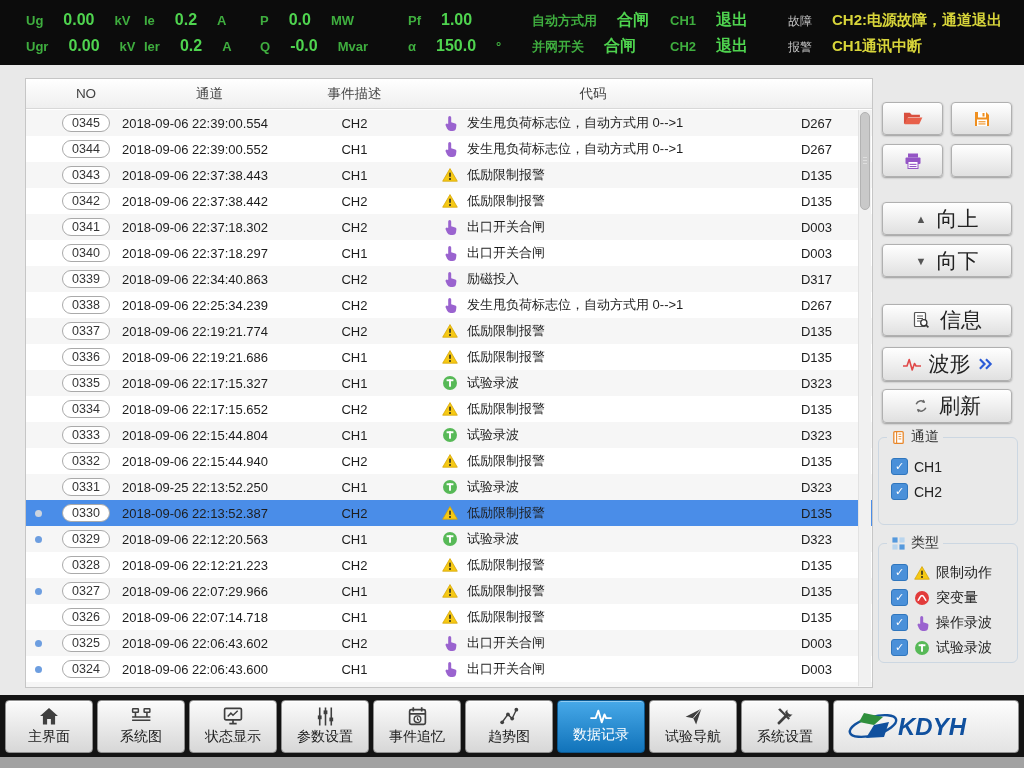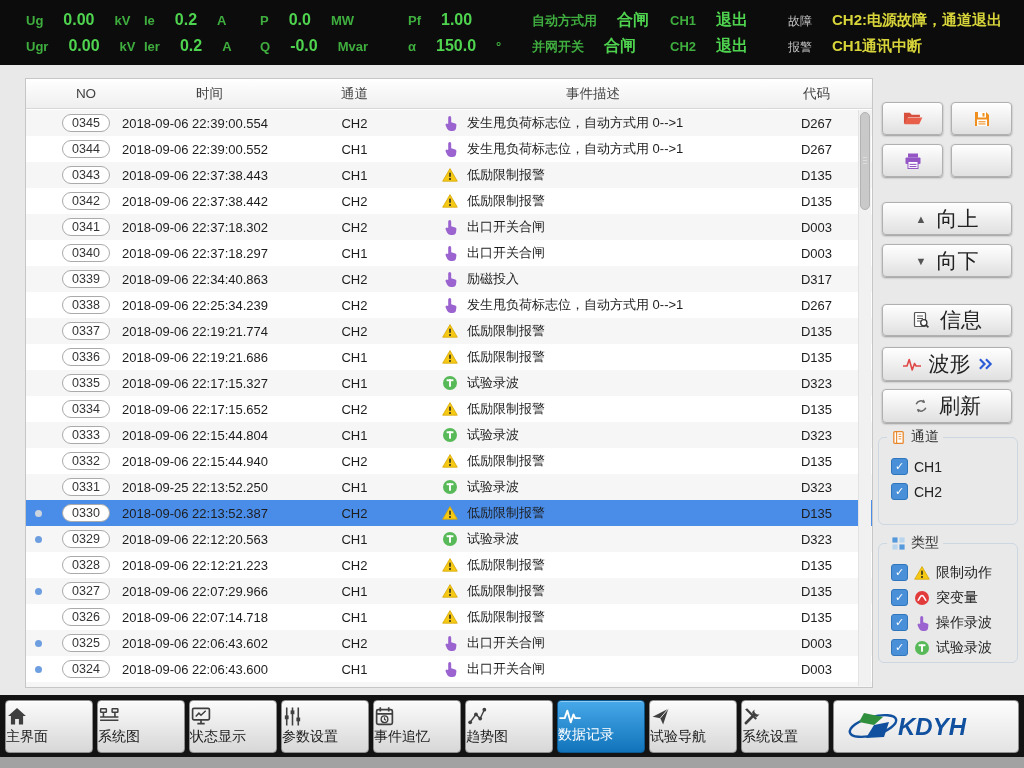--- a/index.html
+++ b/index.html
@@ -82,21 +82,21 @@
   .gbox-items{padding:16px 0 0 12px;}
   .g-item{display:flex;align-items:center;gap:6px;height:25px;font-size:14px;color:#222;cursor:pointer;}
   .cb{width:15px;height:15px;background:#4a90d9;border:1px solid #3076bd;border-radius:3px;
     color:#fff;font-size:11px;line-height:15px;text-align:center;flex:0 0 auto;}
 
   
   #navbar{position:absolute;left:0;top:695px;width:1024px;height:62px;background:#131313;
     display:flex;align-items:center;box-sizing:border-box;padding:0 5px;gap:4px;}
   .nav-btn{width:88px;height:53px;border:1px solid #8f8f8f;border-radius:4px;
     background:linear-gradient(#fbfbfb,#d7d7d7);display:flex;flex-direction:column;
-    justify-content:center;gap:1px;color:#3f3f3f;cursor:pointer;box-sizing:border-box;
+    align-items:center;justify-content:center;gap:1px;color:#3f3f3f;cursor:pointer;box-sizing:border-box;
     box-shadow:inset 0 1px 0 #fff;}
   .nav-btn .nv-label{font-size:14px;color:#1b1b1b;white-space:nowrap;}
   .nav-btn.active{background:linear-gradient(#47a9e9,#1173ba);border-color:#0b578f;color:#fff;
     box-shadow:inset 0 1px 0 rgba(255,255,255,.4);}
   .nav-btn.active .nv-label{color:#fff;}
   #logo-btn{flex:1;height:53px;border:1px solid #8f8f8f;border-radius:4px;
     background:linear-gradient(#fdfdfd,#e3e3e3);display:flex;align-items:center;justify-content:center;
     cursor:pointer;box-sizing:border-box;}
   #bottom-strip{position:absolute;left:0;top:757px;width:1024px;height:11px;background:#a2a2a2;}
 </style>
@@ -170,21 +170,20 @@
         <span class="tb-label">报警</span>
         <span class="tb-value">CH1通讯中断</span>
       </span>
     </div>
   </div>
 
 <div id="table-panel">
   <div id="t-head" class="t-grid">
       <span></span>
       <span>NO</span>
-      <span>时间</span>
       <span>通道</span>
       <span>事件描述</span>
       <span>代码</span>
     </div>
   <div id="t-body">
       <div class="t-grid t-row alt">
         <span class="c-dot"></span>
         <span class="c-no">
           <span class="badge">0345</span>
         </span>

